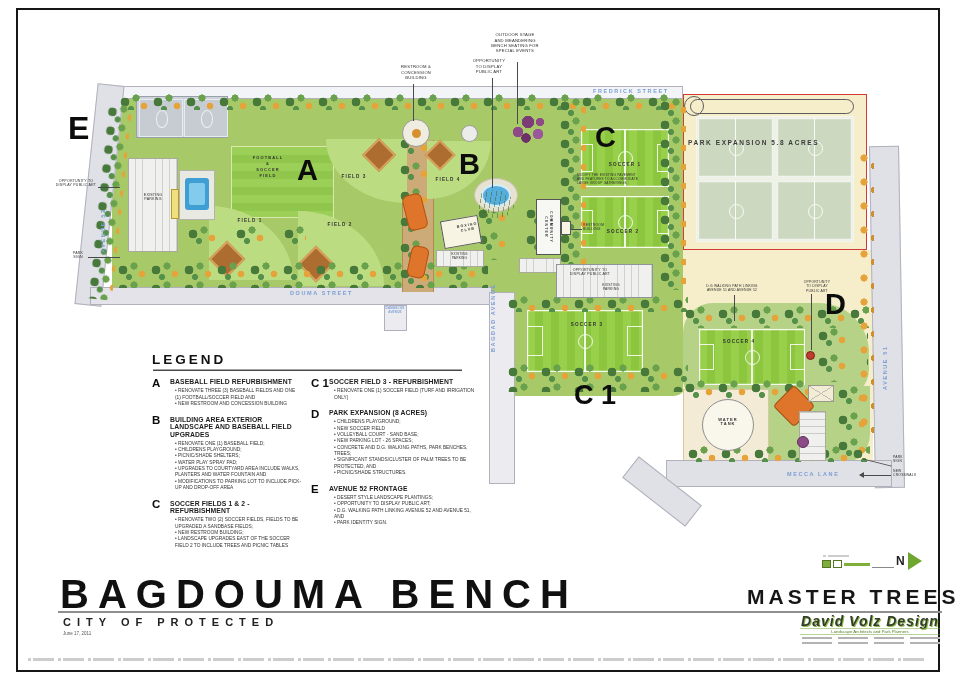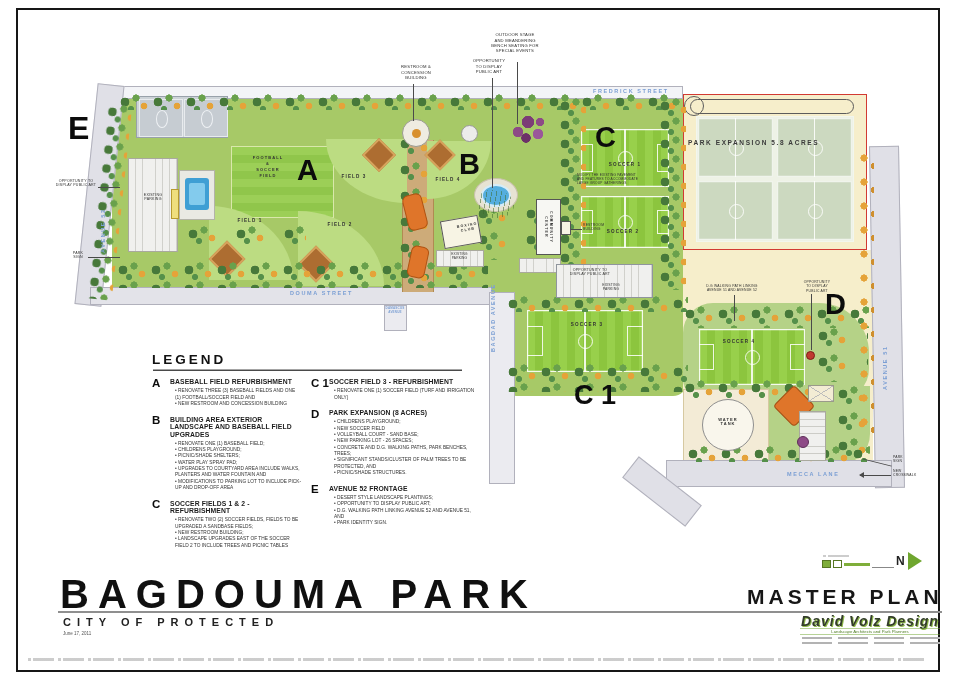--- a/index.html
+++ b/index.html
@@ -353,25 +353,25 @@
               <li>OPPORTUNITY TO DISPLAY PUBLIC ART;</li>
               <li>D.G. WALKING PATH LINKING AVENUE 52 AND AVENUE 51, AND</li>
               <li>PARK IDENTITY SIGN.</li>
             </ul>
           </div>
         </div>
       </div>
   </div>
 </div>
 
-<div class="park-name">BAGDOUMA PARK</div>
+<div class="park-name">BAGDOUMA BENCH</div>
 <div class="tb-rule"></div>
 <div class="city">CITY OF PROTECTED</div>
 <div class="pdate">June 17, 2011</div>
-<div class="mplan">MASTER PLAN</div>
+<div class="mplan">MASTER TREES</div>
 
 <div class="abs" style="left:822px;top:560px;width:9px;height:8px;background:#7fae3a;border:1px solid #567722;box-sizing:border-box;"></div>
 <div class="abs" style="left:833px;top:560px;width:9px;height:8px;background:#fff;border:1px solid #567722;box-sizing:border-box;"></div>
 <div class="abs" style="left:844px;top:563px;width:26px;height:3px;background:#7fae3a;"></div>
 <div class="abs" style="left:872px;top:567px;width:22px;height:1px;background:#888;"></div>
 <div class="micro" style="left:823px;top:555px;width:28px;height:2px;"></div>
 <div class="abs" style="left:896px;top:554px;font-size:12px;font-weight:bold;color:#222;">N</div>
 <div class="abs" style="left:908px;top:552px;width:0;height:0;border-top:9px solid transparent;border-bottom:9px solid transparent;border-left:14px solid #6fa62f;"></div>
 
 <div class="logo-name">David Volz Design</div>

